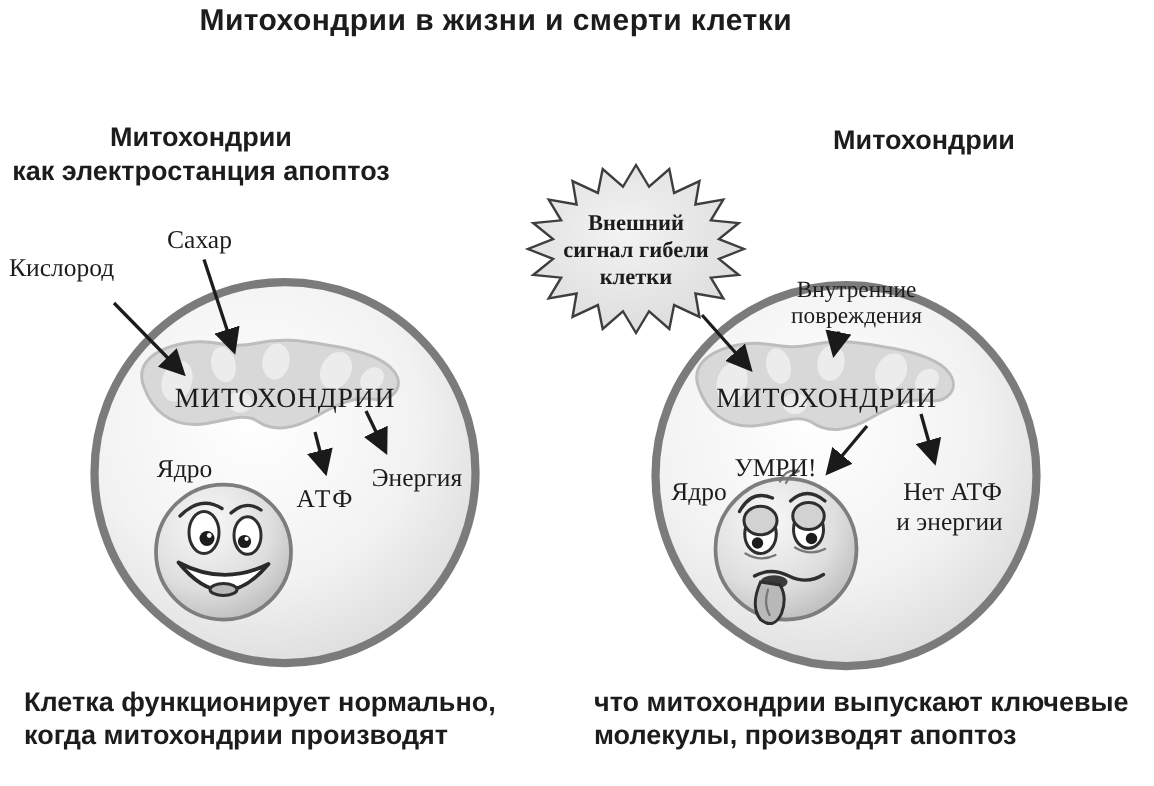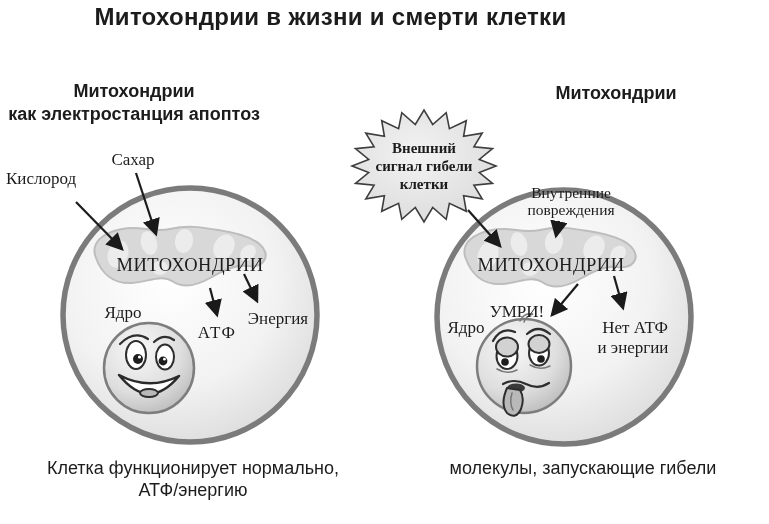--- a/index.html
+++ b/index.html
@@ -1,24 +1,24 @@
 <!DOCTYPE html>
 <html style="--ink: #1c1c1c; --cell_border: #7b7b7b; --organelle_fill: #d8d8d8; --organelle_patch: #ececec; --starburst_fill: #e2e2e2;"><head>
 <meta charset="utf-8">
 <style>
   html,body{margin:0;padding:0;background:#ffffff;}
   #stage{
     position:relative;width:769px;height:524px;background:#fff;overflow:hidden;
     font-family:"Liberation Sans","DejaVu Sans",sans-serif;color:var(--ink,#1c1c1c);
   }
   .hdr{position:absolute;text-align:center;font-weight:bold;color:var(--ink,#1c1c1c);}
-  #title{top:3px;left:0;width:661px;font-size:24px;letter-spacing:.3px;}
+  #title{top:3px;left:0;width:661px;font-size:20px;letter-spacing:.3px;}
   #hdrL{top:80px;left:3px;width:262px;font-size:18px;line-height:23px;}
   #hdrR{top:82px;left:486px;width:260px;font-size:18px;line-height:23px;}
-  .cap{position:absolute;top:457px;text-align:center;font-weight:normal;font-size:18px;line-height:22px;color:var(--ink,#1c1c1c);}
+  .cap{position:absolute;top:457px;text-align:left;font-weight:bold;font-size:18px;line-height:22px;color:var(--ink,#1c1c1c);}
   #capL{left:16px;width:354px;}
   #capR{left:396px;width:374px;}
   #canvas{position:absolute;top:0;left:0;}
 
   
   .membrane{fill:url(#gCell);stroke:var(--cell_border,#7b7b7b);stroke-width:5.5;}
   .blobBody{fill:var(--organelle_fill,#d8d8d8);stroke:#bdbdbd;stroke-width:2;}
   .blobPatch{fill:var(--organelle_patch,#ececec);}
   .nucleus{fill:url(#gNuc);stroke:#7d7d7d;stroke-width:2.5;}
   .burst{fill:url(#gBurst);stroke:#3e3e3e;stroke-width:1.6;}
@@ -154,20 +154,21 @@
     <div>Митохондрии</div>
     <div>как электростанция апоптоз</div>
   </div>
 
   <div id="hdrR" class="hdr">
     <div>Митохондрии</div>
   </div>
 
   <div id="capL" class="cap">
     <div>Клетка функционирует нормально,</div>
-    <div>АТФ/энергию</div>
+    <div>когда митохондрии производят</div>
   </div>
 
   <div id="capR" class="cap">
-    <div>молекулы, запускающие гибели</div>
+    <div>что митохондрии выпускают ключевые</div>
+    <div>молекулы, производят апоптоз</div>
   </div>
 
 </div>
 
 </body></html>

